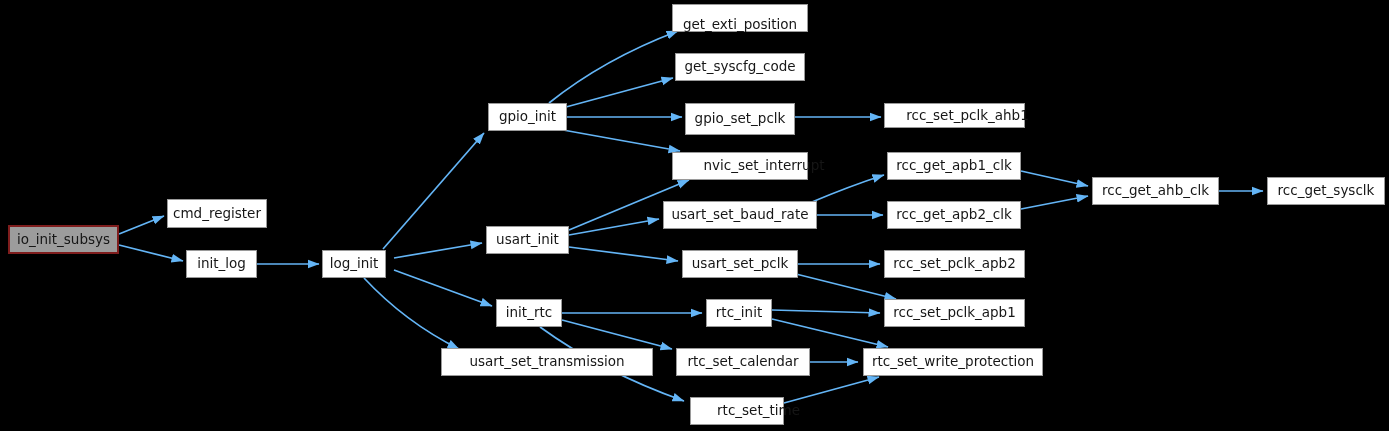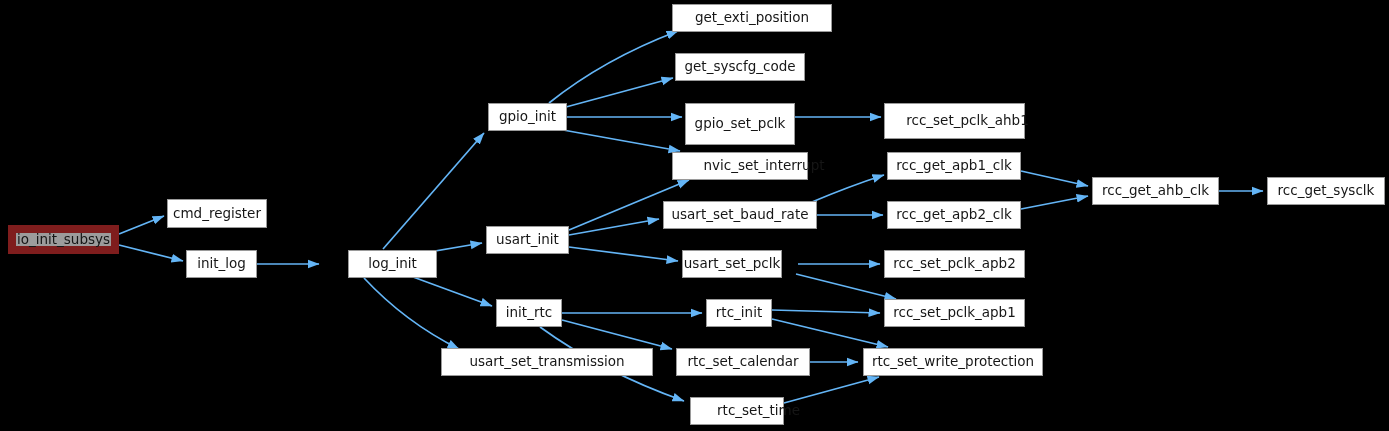--- a/index.html
+++ b/index.html
@@ -39,21 +39,21 @@
     background: #ffffff;
     border: 1.5px solid #9a9a9a;
     color: #161616;
     font-size: 13.5px;
     line-height: 1;
     white-space: nowrap;
     cursor: pointer;
   }
   .node.focus {
     background: #9c9c9c;
-    border: 8px solid #7f1d1d;
+    border: 2px solid #7f1d1d;
     cursor: default;
   }
   .node .label {
     pointer-events: none;
   }
 </style>
 </head>
 <body>
 
 <div class="stage">
@@ -98,36 +98,36 @@
   <div class="nodes-layer" id="nodes-layer">
       <div class="node focus" style="left: 8px; top: 225px; width: 111px; height: 29px;">
         <span class="label">io_init_subsys</span>
       </div>
       <div class="node" style="left: 167px; top: 199px; width: 100px; height: 29px;">
         <span class="label">cmd_register</span>
       </div>
       <div class="node" style="left: 186px; top: 250px; width: 71px; height: 28px; align-items: center;">
         <span class="label">init_log</span>
       </div>
-      <div class="node" style="left: 322px; top: 250px; width: 89px; height: 28px; margin-left: 26px;">
+      <div class="node" style="left: 322px; top: 250px; width: 64px; height: 28px;">
         <span class="label">log_init</span>
       </div>
       <div class="node" style="left: 488px; top: 103px; width: 79px; height: 28px;">
         <span class="label">gpio_init</span>
       </div>
-      <div class="node" style="left: 672px; top: 4px; width: 160px; height: 28px;">
+      <div class="node" style="left: 672px; top: 4px; width: 136px; height: 28px; align-items: flex-end;">
         <span class="label">get_exti_position</span>
       </div>
       <div class="node" style="left: 675px; top: 53px; width: 130px; height: 28px;">
         <span class="label">get_syscfg_code</span>
       </div>
-      <div class="node" style="left: 685px; top: 103px; width: 110px; height: 42px;">
+      <div class="node" style="left: 685px; top: 103px; width: 110px; height: 32px;">
         <span class="label">gpio_set_pclk</span>
       </div>
-      <div class="node" style="left: 884px; top: 103px; width: 141px; height: 36px; padding-left: 26px;">
+      <div class="node" style="left: 884px; top: 103px; width: 141px; height: 25px; padding-left: 26px;">
         <span class="label">rcc_set_pclk_ahb1</span>
       </div>
       <div class="node" style="left: 672px; top: 152px; width: 136px; height: 28px; padding-left: 48px;">
         <span class="label">nvic_set_interrupt</span>
       </div>
       <div class="node" style="left: 887px; top: 152px; width: 134px; height: 28px;">
         <span class="label">rcc_get_apb1_clk</span>
       </div>
       <div class="node" style="left: 887px; top: 201px; width: 134px; height: 28px;">
         <span class="label">rcc_get_apb2_clk</span>
@@ -137,21 +137,21 @@
       </div>
       <div class="node" style="left: 1267px; top: 177px; width: 118px; height: 28px;">
         <span class="label">rcc_get_sysclk</span>
       </div>
       <div class="node" style="left: 663px; top: 201px; width: 154px; height: 28px;">
         <span class="label">usart_set_baud_rate</span>
       </div>
       <div class="node" style="left: 486px; top: 226px; width: 83px; height: 28px;">
         <span class="label">usart_init</span>
       </div>
-      <div class="node" style="left: 682px; top: 250px; width: 100px; height: 28px;">
+      <div class="node" style="left: 682px; top: 250px; width: 116px; height: 28px;">
         <span class="label">usart_set_pclk</span>
       </div>
       <div class="node" style="left: 884px; top: 250px; width: 141px; height: 28px;">
         <span class="label">rcc_set_pclk_apb2</span>
       </div>
       <div class="node" style="left: 884px; top: 299px; width: 141px; height: 28px;">
         <span class="label">rcc_set_pclk_apb1</span>
       </div>
       <div class="node" style="left: 496px; top: 299px; width: 66px; height: 28px;">
         <span class="label">init_rtc</span>

